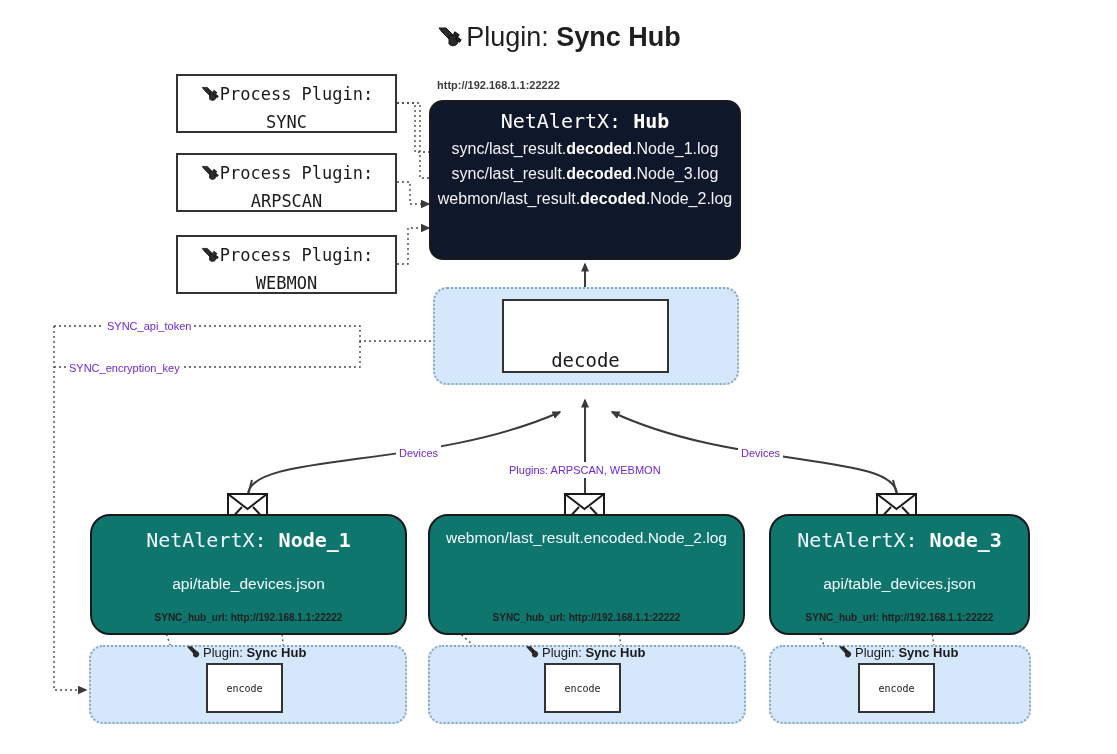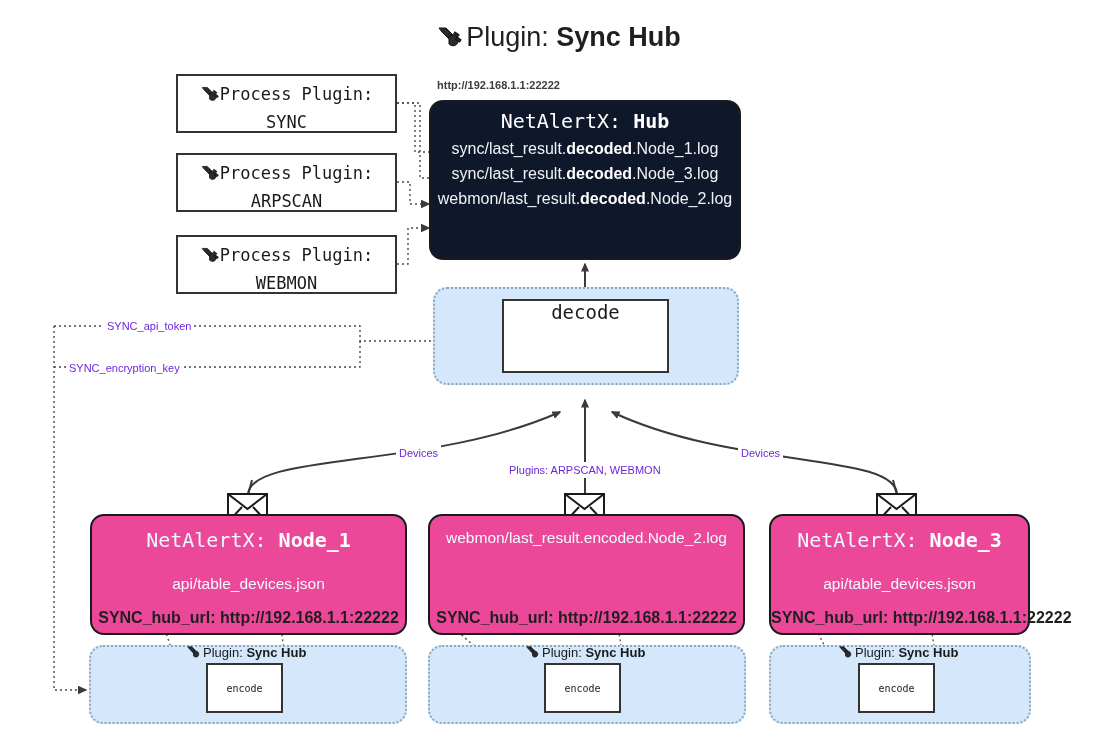--- a/index.html
+++ b/index.html
@@ -121,21 +121,21 @@
 
   .decode-box {
     position: absolute;
     box-sizing: border-box;
     background: #ffffff;
     border: 2px solid #333333;
     font-family: "DejaVu Sans Mono", "Liberation Mono", monospace;
     font-size: 19px;
     color: #1a1a1a;
     display: flex;
-    align-items: flex-start;
+    align-items: flex-end;
     justify-content: center;
   }
 
   .encode-box {
     position: absolute;
     box-sizing: border-box;
     background: #ffffff;
     border: 2px solid #333333;
     font-family: "DejaVu Sans Mono", "Liberation Mono", monospace;
     font-size: 10px;
@@ -156,23 +156,23 @@
   .plugin-label .plug {
     display: inline-block;
     vertical-align: -2px;
     margin-right: 2px;
   }
 
   
   .node {
     position: absolute;
     box-sizing: border-box;
-    background: #ec4899;
+    background: #0f766e;
     border: 2px solid #1a1a1a;
-    border-radius: 14px;
+    border-radius: 20px;
     color: #ffffff;
     padding-top: 9px;
   }
   .node .node-title {
     font-family: "DejaVu Sans Mono", "Liberation Mono", monospace;
     font-size: 20px;
     line-height: 30px;
     text-align: center;
     white-space: nowrap;
     color: #eef6ff;
@@ -183,21 +183,21 @@
     line-height: 26px;
     text-align: center;
     white-space: nowrap;
     color: #f3faff;
   }
   .node .node-foot {
     position: absolute;
     left: 0;
     bottom: 8px;
     width: 100%;
-    font-size: 16px;
+    font-size: 10px;
     line-height: 14px;
     font-weight: bold;
     text-align: center;
     color: #1f1f1f;
     white-space: nowrap;
   }
 
   
   .edge-label {
     position: absolute;

